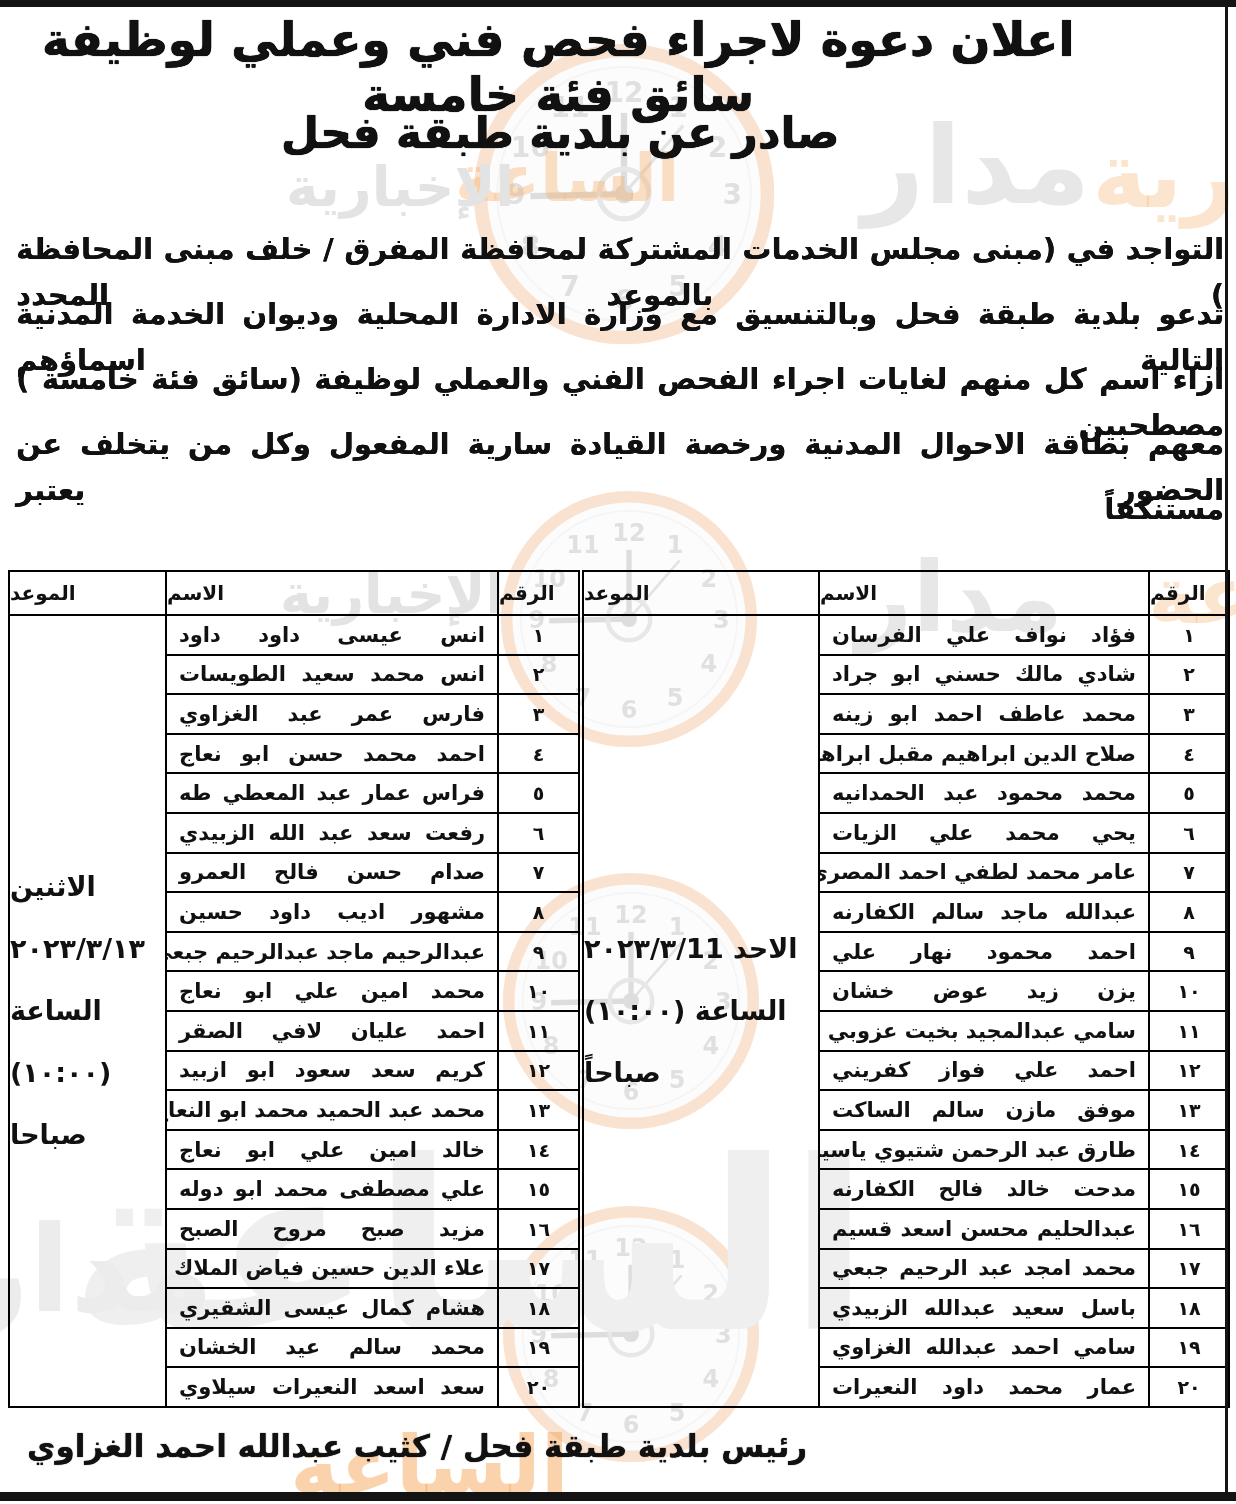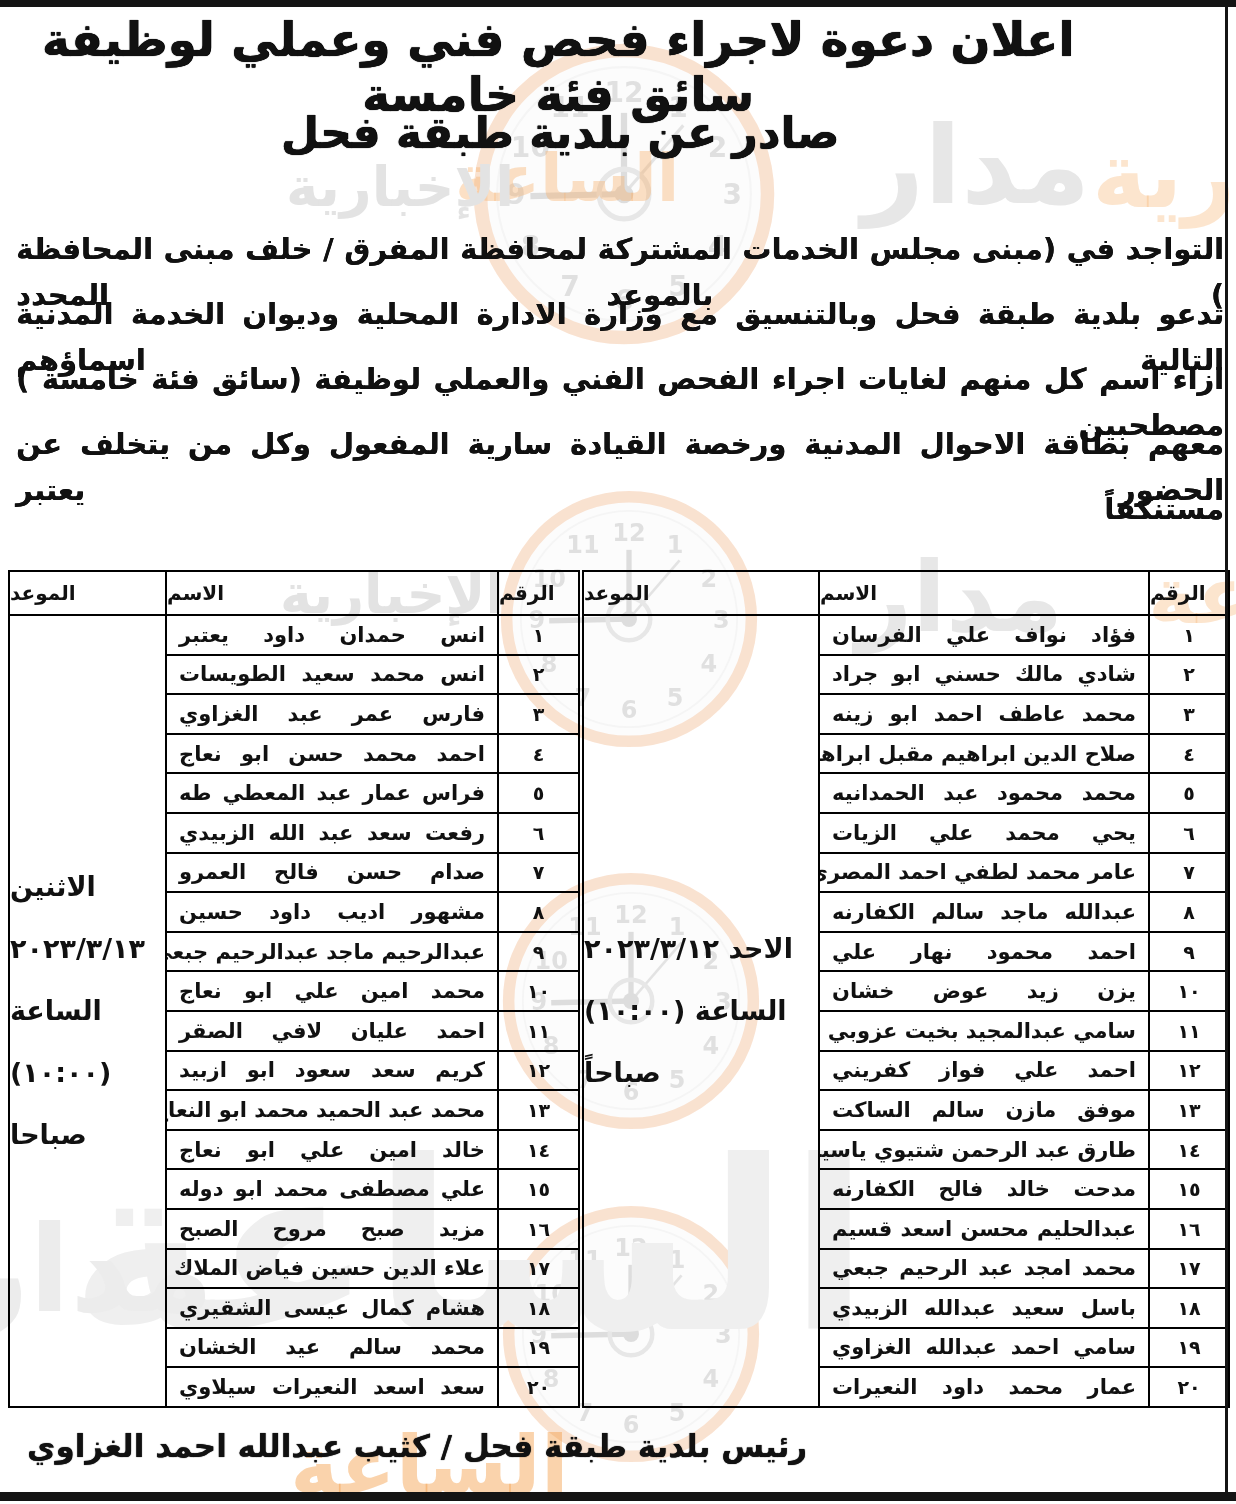--- a/index.html
+++ b/index.html
@@ -127,25 +127,25 @@
       <th>الرقم</th>
       <th>الاسم</th>
       <th>الموعد</th>
     </tr>
   </thead>
   <tbody>
       <tr>
         <td class="num">١</td>
         <td class="name">فؤاد نواف علي الفرسان</td>
         <td class="date sep" rowspan="20">
-          <div>الاحد ٢٠٢٣/٣/١٢</div>
+          <div>الاحد ٢٠٢٣/٣/11</div>
           <div>الساعة (١٠:٠٠) صباحاً</div>
         </td>
         <td class="num">١</td>
-        <td class="name">انس حمدان داود يعتبر</td>
+        <td class="name">انس عيسى داود داود</td>
         <td class="date" rowspan="20">
           <div>الاثنين ٢٠٢٣/٣/١٣</div>
           <div>الساعة (١٠:٠٠) صباحا</div>
         </td>
       </tr>
       <tr>
         <td class="num">٢</td>
         <td class="name">شادي مالك حسني ابو جراد</td>
         <td class="num">٢</td>
         <td class="name">انس محمد سعيد الطويسات</td>

